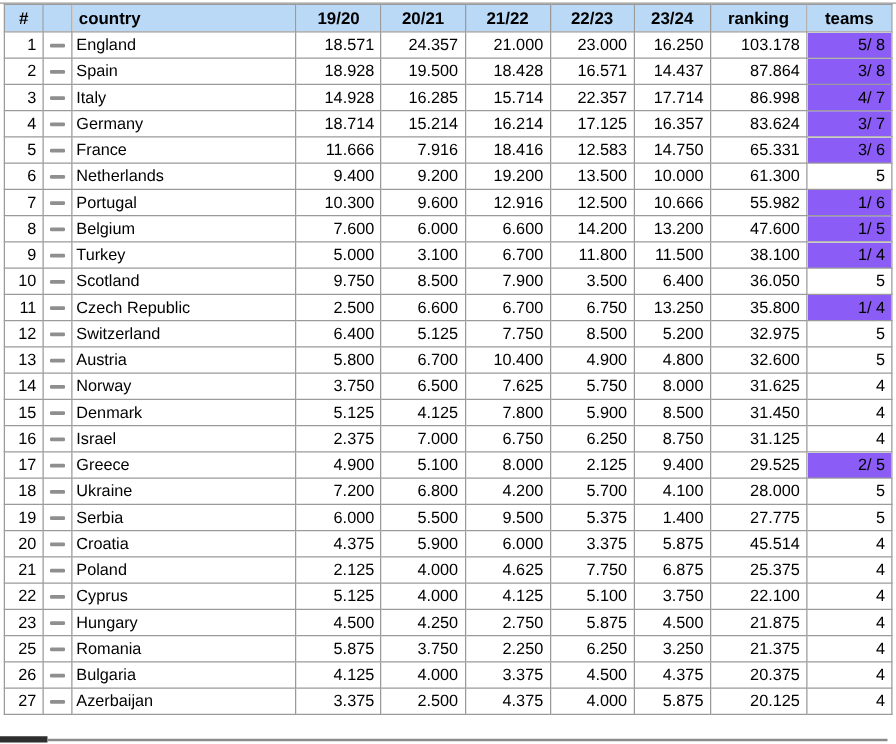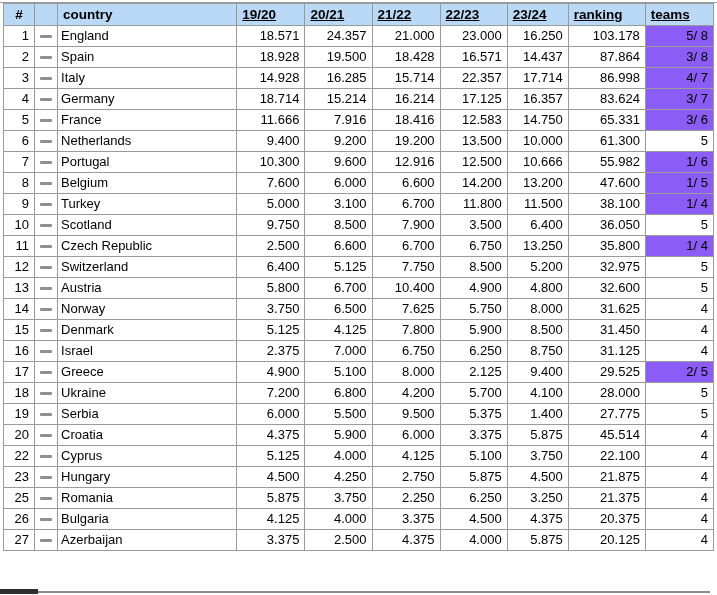--- a/index.html
+++ b/index.html
@@ -27,21 +27,21 @@
   thead th{
     background:#b9d9f6;
     font-weight:bold;
     height:21px;line-height:21px;
     font-size:13.5px;
     color:#000;
   }
   
   th:nth-child(1){text-align:center;}
   th:nth-child(3){text-align:left;margin-top:28px;}
-  th:nth-child(n+4),th:nth-child(2){text-align:left;text-decoration:underline;}
+  th:nth-child(n+4),th:nth-child(2){text-align:center;}
   td:nth-child(1){text-align:right;}
   td:nth-child(2){text-align:center;padding:0 2px;}
   td:nth-child(3){text-align:left;padding-left:3px;}
   td:nth-child(n+4){text-align:right;}
   td.hl{background:#8b5cf6;}
   .dash{
     display:inline-block;width:12px;height:3px;background:#8f8f8f;
     vertical-align:middle;border-radius:1px;
   }
   
@@ -322,20 +322,32 @@
     <td>Croatia</td>
     <td>4.375</td>
     <td>5.900</td>
     <td>6.000</td>
     <td>3.375</td>
     <td>5.875</td>
     <td>45.514</td>
     <td>4</td>
   </tr>
       <tr>
+    <td>21</td>
+    <td><span class="dash"></span></td>
+    <td>Poland</td>
+    <td>2.125</td>
+    <td>4.000</td>
+    <td>4.625</td>
+    <td>7.750</td>
+    <td>6.875</td>
+    <td>25.375</td>
+    <td>4</td>
+  </tr>
+      <tr>
     <td>22</td>
     <td><span class="dash"></span></td>
     <td>Cyprus</td>
     <td>5.125</td>
     <td>4.000</td>
     <td>4.125</td>
     <td>5.100</td>
     <td>3.750</td>
     <td>22.100</td>
     <td>4</td>

